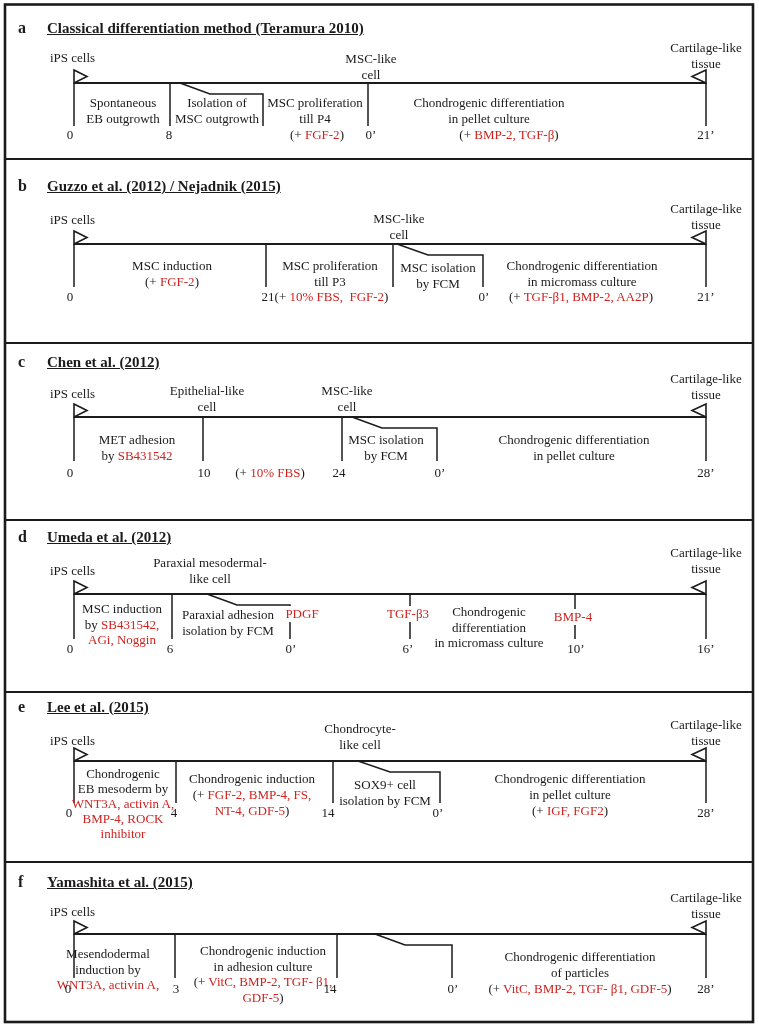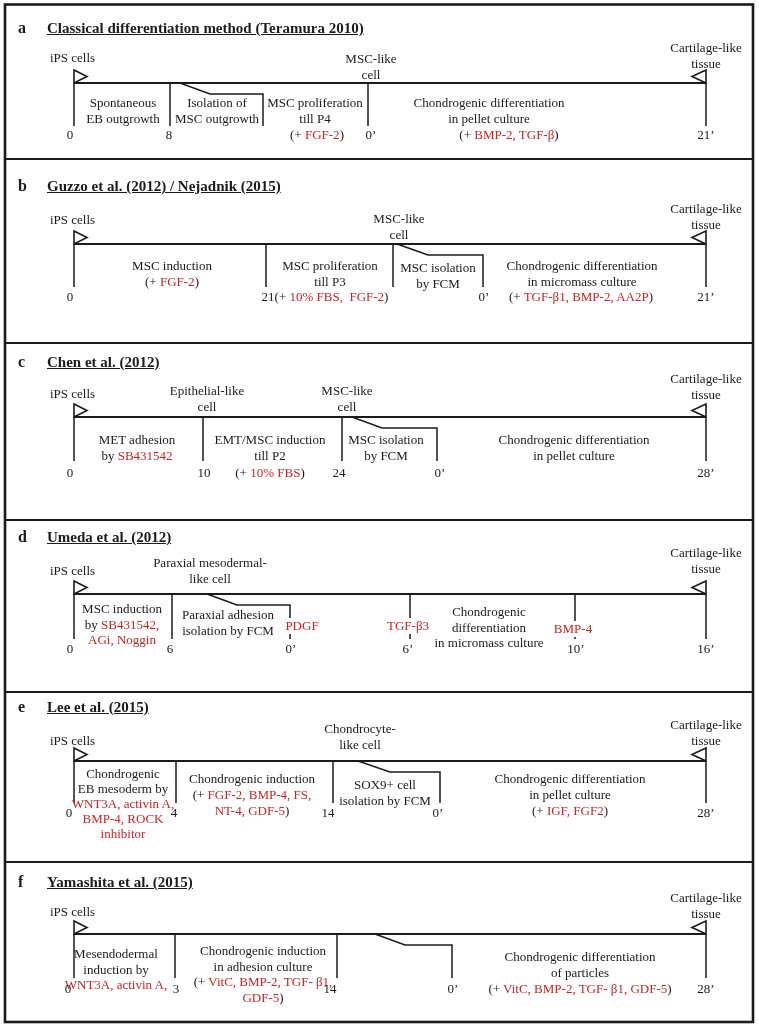--- a/index.html
+++ b/index.html
@@ -5,21 +5,21 @@
   html,body{margin:0;padding:0;background:#fff;}
   #canvas{position:relative;width:759px;height:1028px;background:#fff;overflow:hidden;
           font-family:"Liberation Serif","DejaVu Serif",serif;}
   #linework{position:absolute;left:0;top:0;width:759px;height:1028px;}
   #labels{position:absolute;left:0;top:0;width:759px;height:1028px;}
   .lbl{position:absolute;white-space:pre;text-align:center;font-size:13px;line-height:15.5px;color:var(--ink,#1c1a1b);}
   .left{text-align:left;}
   .letter{font-weight:bold;font-size:16px;}
   .title{font-weight:bold;font-size:15px;text-decoration:underline;}
   .red{color:var(--red,#cf2320);}
-  .bg{background:#fff;padding:0 2px;margin-top:12px;}
+  .bg{background:#fff;padding:0 2px;}
 </style>
 </head>
 <body>
 
 <div id="canvas">
   <svg id="linework" xmlns="http://www.w3.org/2000/svg" viewBox="0 0 759 1028">
       <rect x="5" y="4.5" width="748" height="1017.5" fill="none" stroke="#1c1a1b" stroke-width="2.6"></rect>
       <line x1="5" y1="159" x2="753" y2="159" stroke="#1c1a1b" stroke-width="2.2"></line>
       <line x1="5" y1="343" x2="753" y2="343" stroke="#1c1a1b" stroke-width="2.2"></line>
       <line x1="5" y1="520" x2="753" y2="520" stroke="#1c1a1b" stroke-width="2.2"></line>
@@ -105,21 +105,20 @@
       <div class="lbl" style="left: 484px; top: 289px; transform: translateX(-50%);"><div><span>0’</span></div></div>
       <div class="lbl" style="left: 581px; top: 289px; transform: translateX(-50%);"><div><span>(+ </span><span class="red">TGF-β1, BMP-2, AA2P</span><span>)</span></div></div>
       <div class="lbl" style="left: 706px; top: 289px; transform: translateX(-50%);"><div><span>21’</span></div></div>
       <div class="lbl left letter" style="left: 18px; top: 354px;"><div><span>c</span></div></div>
       <div class="lbl left title" style="left: 47px; top: 355px;"><div><span>Chen et al. (2012)</span></div></div>
       <div class="lbl left" style="left: 50px; top: 386px;"><div><span>iPS cells</span></div></div>
       <div class="lbl" style="left: 207px; top: 383px; transform: translateX(-50%);"><div><span>Epithelial-like</span></div><div><span>cell</span></div></div>
       <div class="lbl" style="left: 347px; top: 383px; transform: translateX(-50%);"><div><span>MSC-like</span></div><div><span>cell</span></div></div>
       <div class="lbl" style="left: 706px; top: 371px; transform: translateX(-50%);"><div><span>Cartilage-like</span></div><div><span>tissue</span></div></div>
       <div class="lbl" style="left: 137px; top: 432px; transform: translateX(-50%);"><div><span>MET adhesion</span></div><div><span>by </span><span class="red">SB431542</span></div></div>
-      <div class="lbl" style="left: 270px; top: 432px; transform: translateX(-50%);"><div><span>EMT/MSC induction</span></div><div><span>till P2</span></div></div>
       <div class="lbl" style="left: 386px; top: 432px; transform: translateX(-50%);"><div><span>MSC isolation</span></div><div><span>by FCM</span></div></div>
       <div class="lbl" style="left: 574px; top: 432px; transform: translateX(-50%);"><div><span>Chondrogenic differentiation</span></div><div><span>in pellet culture</span></div></div>
       <div class="lbl" style="left: 70px; top: 465px; transform: translateX(-50%);"><div><span>0</span></div></div>
       <div class="lbl" style="left: 204px; top: 465px; transform: translateX(-50%);"><div><span>10</span></div></div>
       <div class="lbl" style="left: 270px; top: 465px; transform: translateX(-50%);"><div><span>(+ </span><span class="red">10% FBS</span><span>)</span></div></div>
       <div class="lbl" style="left: 339px; top: 465px; transform: translateX(-50%);"><div><span>24</span></div></div>
       <div class="lbl" style="left: 440px; top: 465px; transform: translateX(-50%);"><div><span>0’</span></div></div>
       <div class="lbl" style="left: 706px; top: 465px; transform: translateX(-50%);"><div><span>28’</span></div></div>
       <div class="lbl left letter" style="left: 18px; top: 529px;"><div><span>d</span></div></div>
       <div class="lbl left title" style="left: 47px; top: 530px; text-align: center;"><div><span>Umeda et al. (2012)</span></div></div>
@@ -149,21 +148,21 @@
       <div class="lbl" style="left: 570px; top: 771px; transform: translateX(-50%); line-height: 16px;"><div><span>Chondrogenic differentiation</span></div><div><span>in pellet culture</span></div><div><span>(+ </span><span class="red">IGF, FGF2</span><span>)</span></div></div>
       <div class="lbl" style="left: 69px; top: 805px; transform: translateX(-50%);"><div><span>0</span></div></div>
       <div class="lbl" style="left: 174px; top: 805px; transform: translateX(-50%);"><div><span>4</span></div></div>
       <div class="lbl" style="left: 328px; top: 805px; transform: translateX(-50%);"><div><span>14</span></div></div>
       <div class="lbl" style="left: 438px; top: 805px; transform: translateX(-50%);"><div><span>0’</span></div></div>
       <div class="lbl" style="left: 706px; top: 805px; transform: translateX(-50%);"><div><span>28’</span></div></div>
       <div class="lbl left letter" style="left: 18px; top: 874px;"><div><span>f</span></div></div>
       <div class="lbl left title" style="left: 47px; top: 875px;"><div><span>Yamashita et al. (2015)</span></div></div>
       <div class="lbl left" style="left: 50px; top: 904px;"><div><span>iPS cells</span></div></div>
       <div class="lbl" style="left: 706px; top: 890px; transform: translateX(-50%);"><div><span>Cartilage-like</span></div><div><span>tissue</span></div></div>
-      <div class="lbl" style="left: 116px; top: 946px; transform: translateX(-50%);"><div><span>Mesendodermal</span></div><div><span>induction by</span></div><div><span class="red">WNT3A, activin A,</span></div></div>
+      <div class="lbl" style="left: 108px; top: 946px; transform: translateX(-50%);"><div><span>Mesendodermal</span></div><div><span>induction by</span></div><div><span class="red">WNT3A, activin A,</span></div></div>
       <div class="lbl" style="left: 263px; top: 943px; transform: translateX(-50%);"><div><span>Chondrogenic induction</span></div><div><span>in adhesion culture</span></div><div><span>(+ </span><span class="red">VitC, BMP-2, TGF- β1,</span></div><div><span class="red">GDF-5</span><span>)</span></div></div>
       <div class="lbl" style="left: 580px; top: 949px; transform: translateX(-50%); line-height: 16px;"><div><span>Chondrogenic differentiation</span></div><div><span>of particles</span></div><div><span>(+ </span><span class="red">VitC, BMP-2, TGF- β1, GDF-5</span><span>)</span></div></div>
       <div class="lbl" style="left: 68px; top: 981px; transform: translateX(-50%);"><div><span>0</span></div></div>
       <div class="lbl" style="left: 176px; top: 981px; transform: translateX(-50%);"><div><span>3</span></div></div>
       <div class="lbl" style="left: 330px; top: 981px; transform: translateX(-50%);"><div><span>14</span></div></div>
       <div class="lbl" style="left: 453px; top: 981px; transform: translateX(-50%);"><div><span>0’</span></div></div>
       <div class="lbl" style="left: 706px; top: 981px; transform: translateX(-50%);"><div><span>28’</span></div></div>
     </div>
 </div>
 

